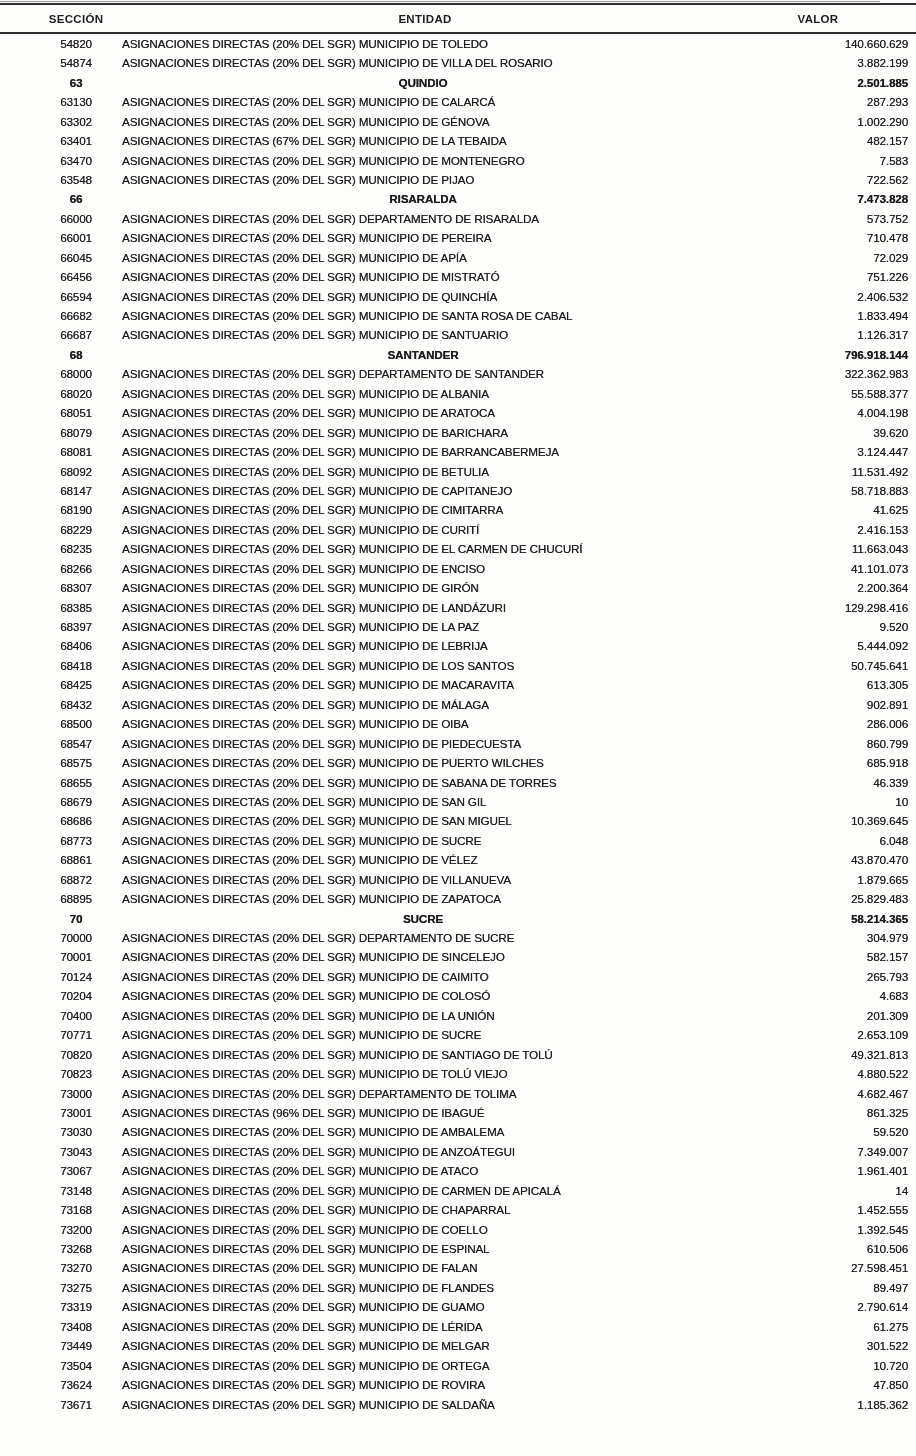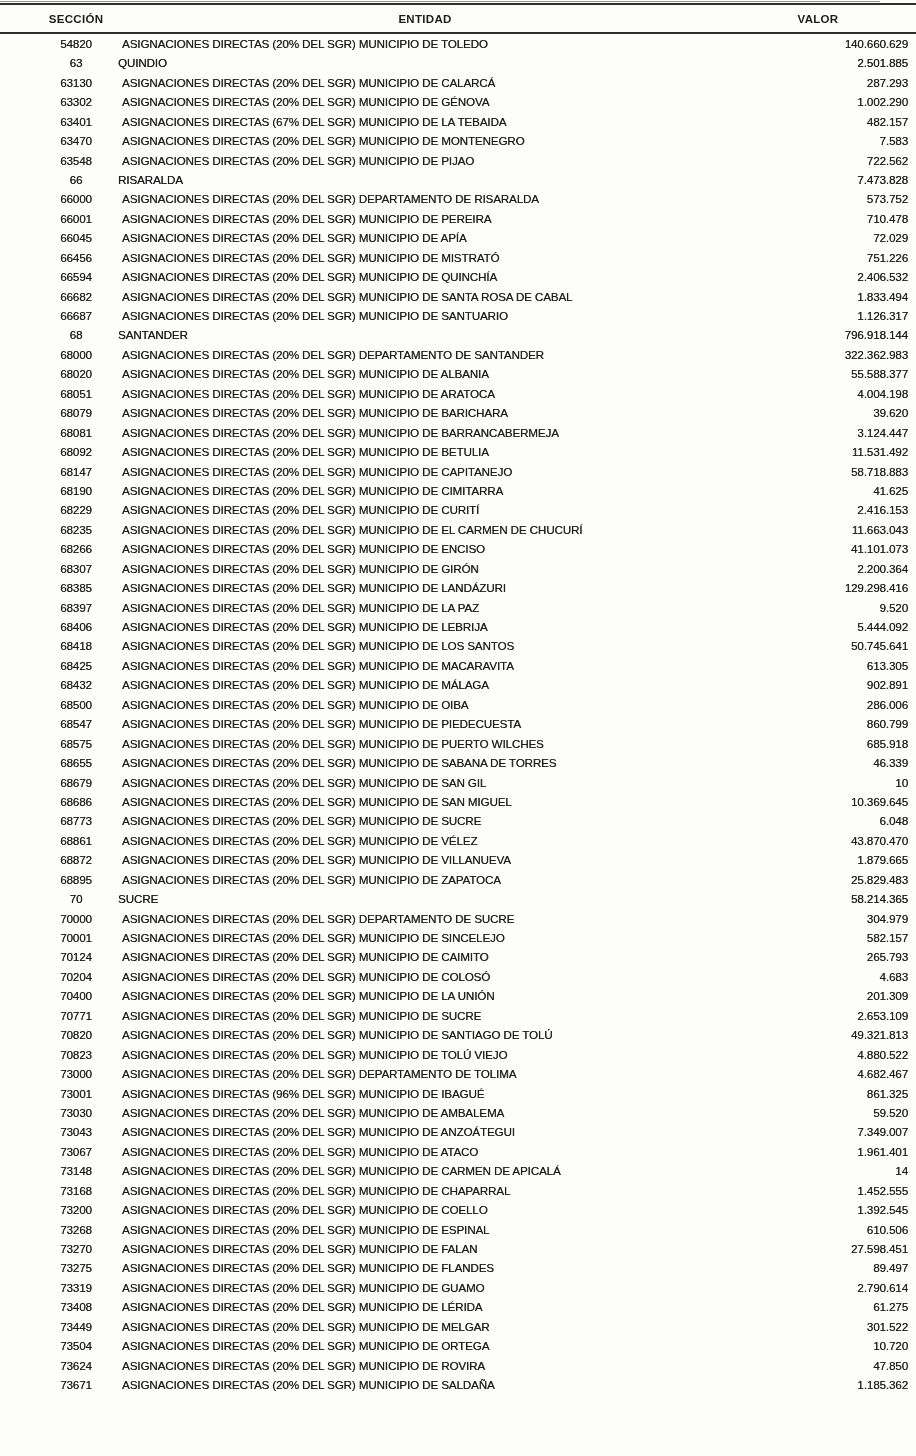--- a/index.html
+++ b/index.html
@@ -46,22 +46,22 @@
     letter-spacing: -0.1px;
   }
   
   .c-sec { text-align: center; padding-left: 34px; }
   .c-ent { text-align: left; padding-left: 4px; }
   .c-val { text-align: right; padding-right: 8px; }
   th.c-sec { text-align: center; padding-left: 34px; }
   th.c-ent { text-align: center; padding-left: 4px; margin-top: 12px; }
   th.c-val { text-align: center; padding-right: 8px; }
   
-  tr.group td { font-weight: normal; text-shadow: 0.2px 0 0 rgba(20,20,20,0.85); }
-  tr.group td.c-ent { padding-left: 0; }
+  tr.group td { font-weight: bold; text-shadow: 0.2px 0 0 rgba(20,20,20,0.85); }
+  tr.group td.c-ent { text-align: center; padding-left: 0; }
 </style>
 </head>
 <body>
 
 <div class="page">
   <div class="faint-top-rule"></div>
   <table class="budget-table">
     <colgroup>
       <col style="width:118px">
       <col style="width:610px">
@@ -73,20 +73,25 @@
         <th class="c-ent">ENTIDAD</th>
         <th class="c-val">VALOR</th>
       </tr>
     </thead>
     <tbody id="table-body">
         <tr>
     <td class="c-sec">54820</td>
     <td class="c-ent">ASIGNACIONES DIRECTAS (20% DEL SGR) MUNICIPIO DE TOLEDO</td>
     <td class="c-val">140.660.629</td>
   </tr>
+        <tr>
+    <td class="c-sec">54874</td>
+    <td class="c-ent">ASIGNACIONES DIRECTAS (20% DEL SGR) MUNICIPIO DE VILLA DEL ROSARIO</td>
+    <td class="c-val">3.882.199</td>
+  </tr>
         <tr class="group">
     <td class="c-sec">63</td>
     <td class="c-ent">QUINDIO</td>
     <td class="c-val">2.501.885</td>
   </tr>
         <tr>
     <td class="c-sec">63130</td>
     <td class="c-ent">ASIGNACIONES DIRECTAS (20% DEL SGR) MUNICIPIO DE CALARCÁ</td>
     <td class="c-val">287.293</td>
   </tr>

